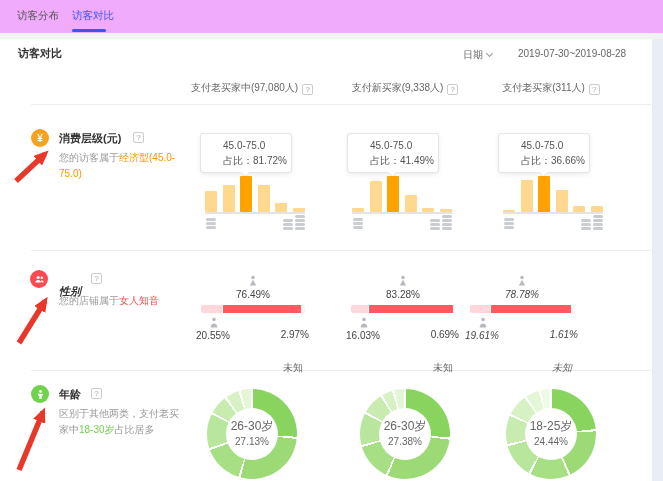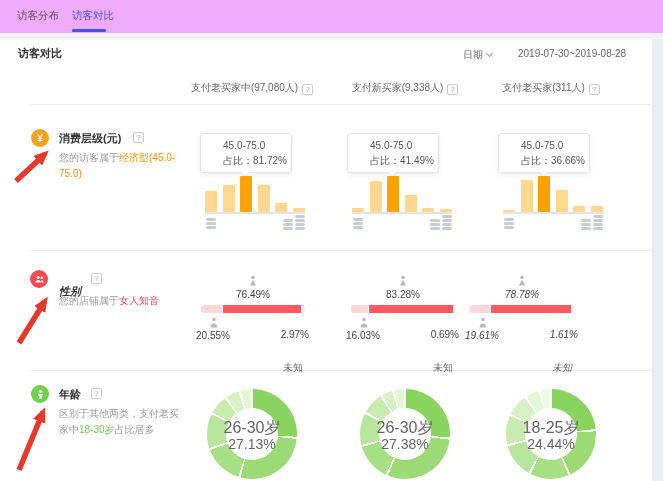--- a/index.html
+++ b/index.html
@@ -85,22 +85,22 @@
   .g-m-pct { position:absolute; left:-12px; top:56px; width:48px; text-align:center; }
   .g-u-label { position:absolute; right:2px; top:43px; color:#666;margin-top:44px; }
   .g-u-pct { position:absolute; right:-4px; top:55px; color:#444; }
 
   
   .age-chart { position:absolute; top:389px; width:90px; height:92px; }
   .age-chart.a0 { left:207px; } .age-chart.a1 { left:360px; } .age-chart.a2 { left:506px; }
   .donut { position:absolute; left:0; top:0; width:90px; height:90px; border-radius:50%; }
   .donut-hole { position:absolute; left:19px; top:19px; width:52px; height:52px;
     background:#fff; border-radius:50%; }
-  .d-label { position:absolute; left:0; right:0; top:29px; text-align:center; font-size:16px; color:#666; }
-  .d-pct { position:absolute; left:0; right:0; top:47px; text-align:center; font-size:14px; color:#666; }
+  .d-label { position:absolute; left:0; right:0; top:29px; text-align:center; font-size:12px; color:#666; }
+  .d-pct { position:absolute; left:0; right:0; top:47px; text-align:center; font-size:10px; color:#666; }
 
   .arrows { position:absolute; left:0; top:0; width:663px; height:481px; pointer-events:none; }
 </style>
 </head>
 <body>
 
 <div class="screen">
 
   <div class="tabbar">
     <div class="tab t1">访客分布</div>

